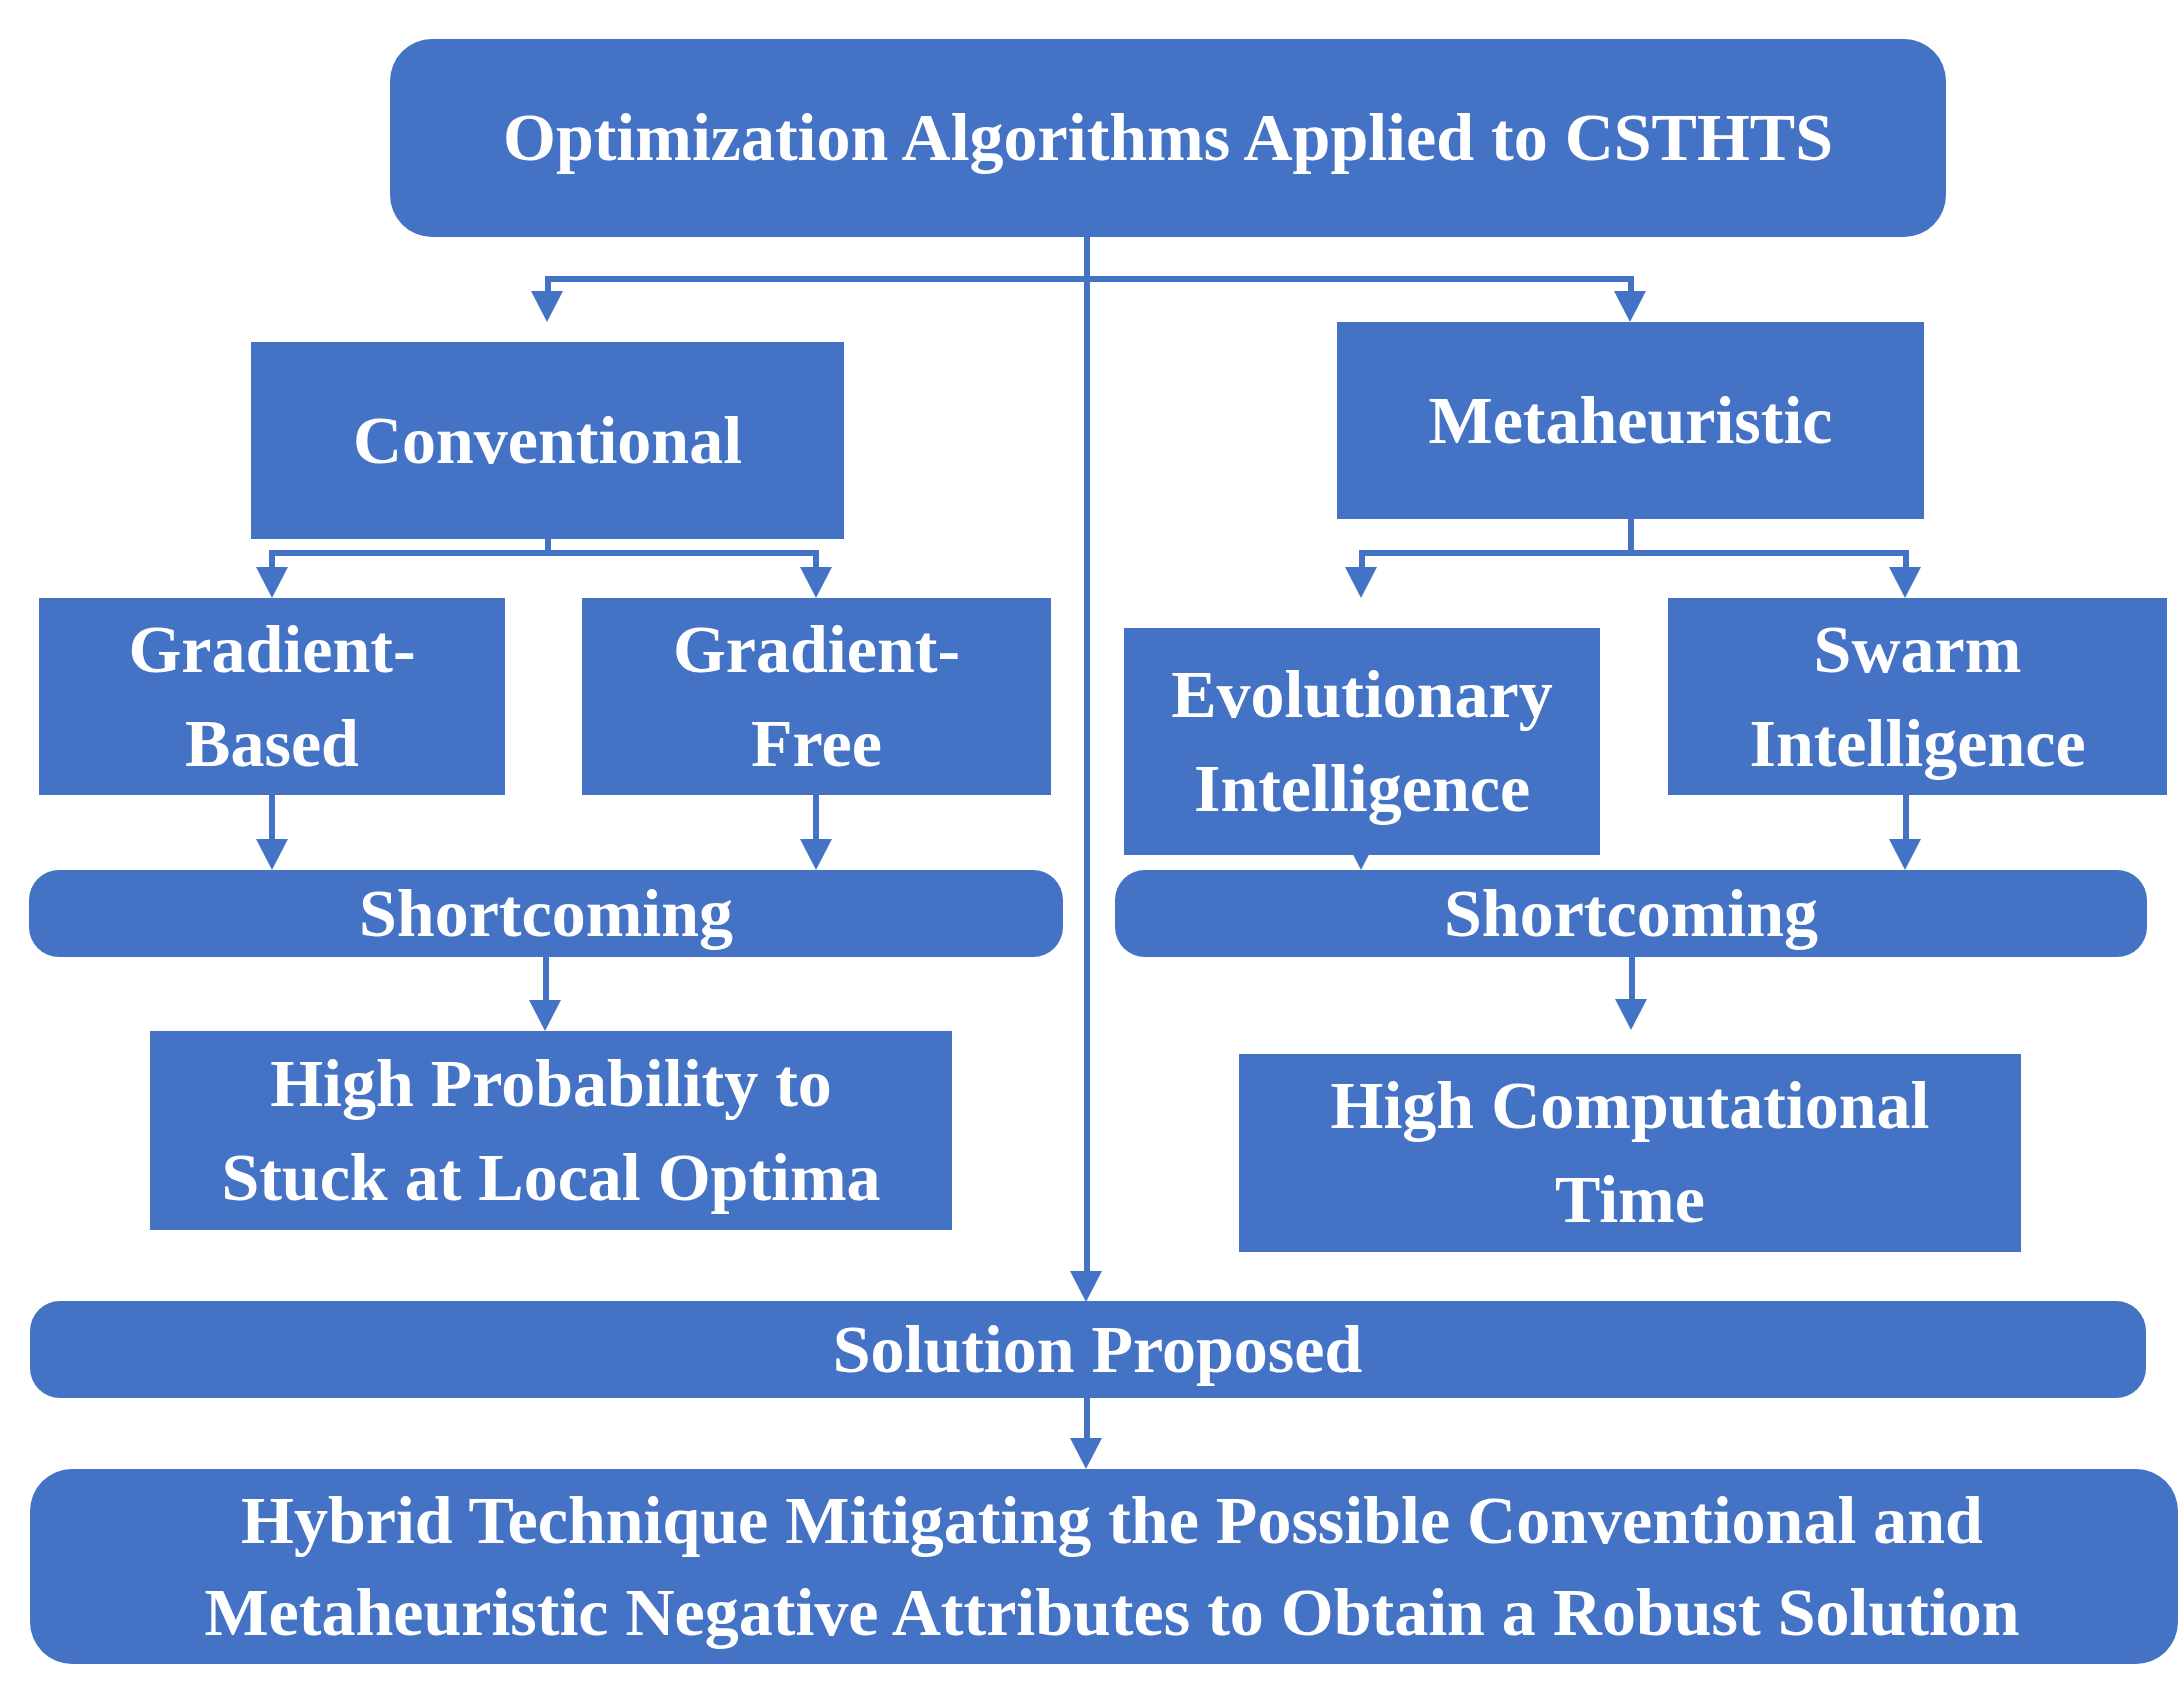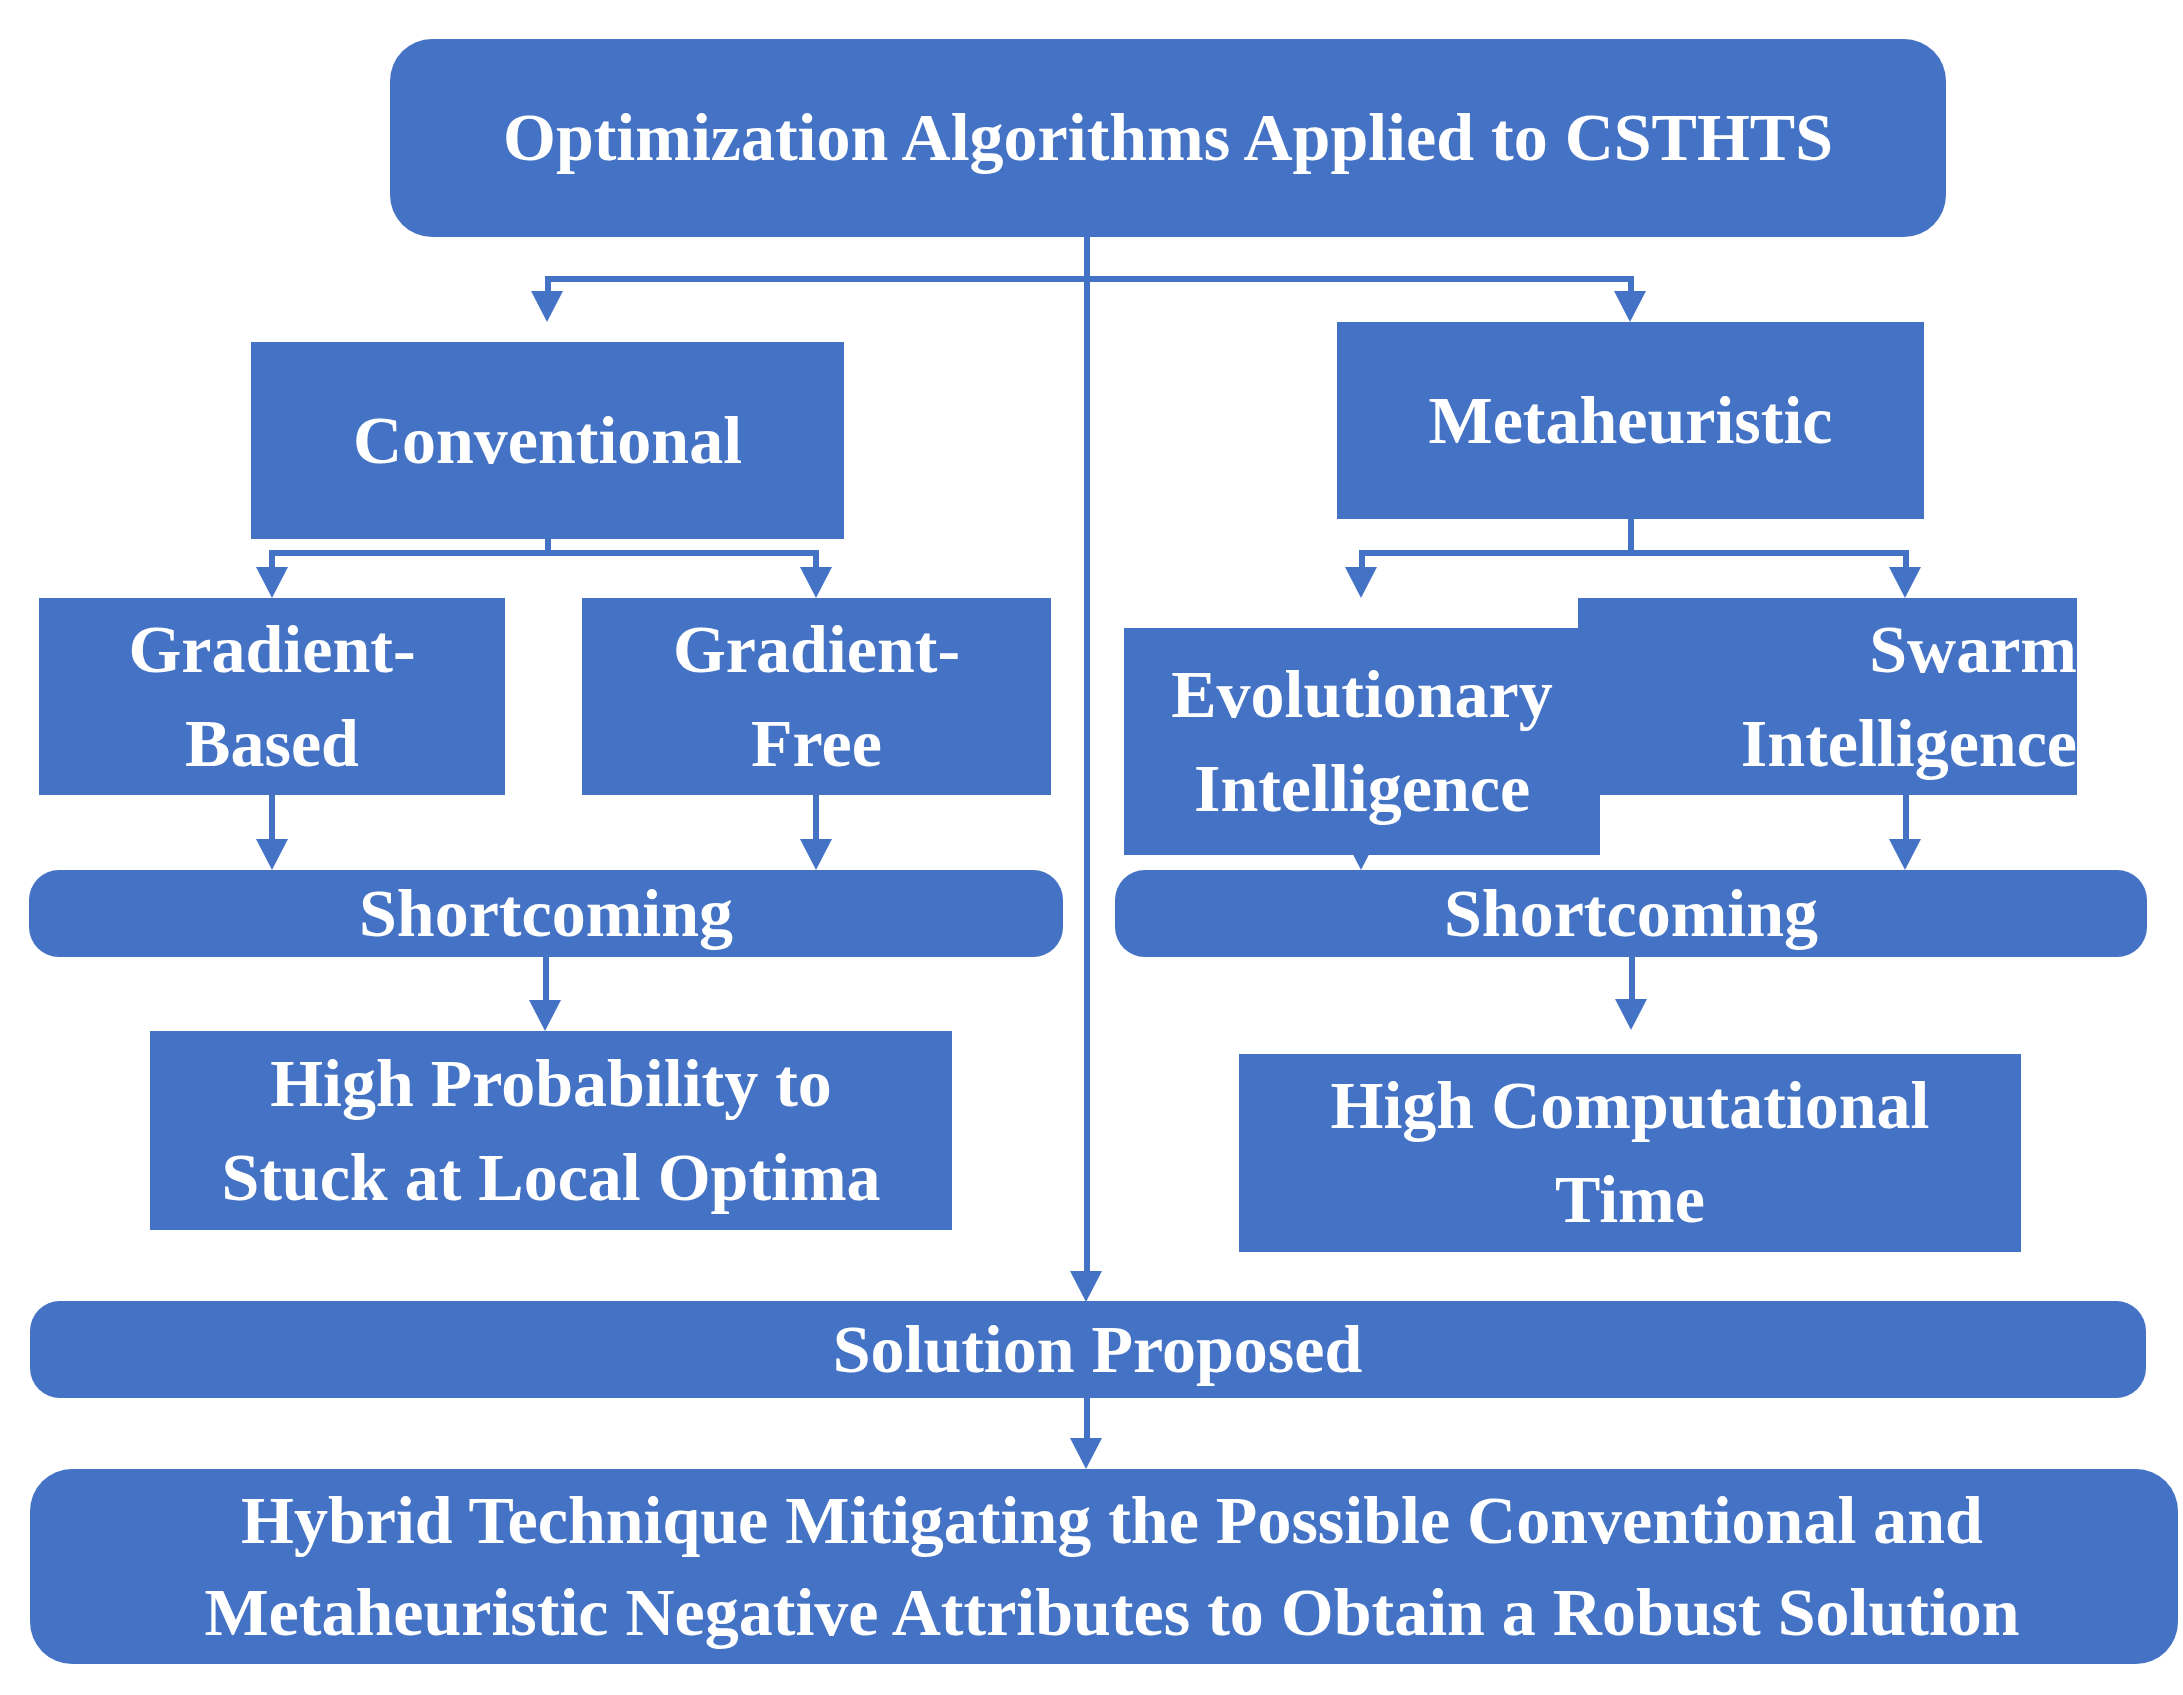--- a/index.html
+++ b/index.html
@@ -109,21 +109,21 @@
   <div class="node" style="left:582px;top:598px;width:469px;height:197px;">
     <span>Gradient-</span>
     <span>Free</span>
   </div>
 
   <div class="node" style="left:1124px;top:628px;width:476px;height:227px;">
     <span>Evolutionary</span>
     <span>Intelligence</span>
   </div>
 
-  <div class="node" style="left:1578px;top:598px;width:499px;height:197px;align-items:flex-end;">
+  <div class="node" style="left:1668px;top:598px;width:499px;height:197px;">
     <span>Swarm</span>
     <span>Intelligence</span>
   </div>
 
   <div class="node r-md" style="left:29px;top:870px;width:1034px;height:87px;">
     <span>Shortcoming</span>
   </div>
 
   <div class="node r-md" style="left:1115px;top:870px;width:1032px;height:87px;">
     <span>Shortcoming</span>

